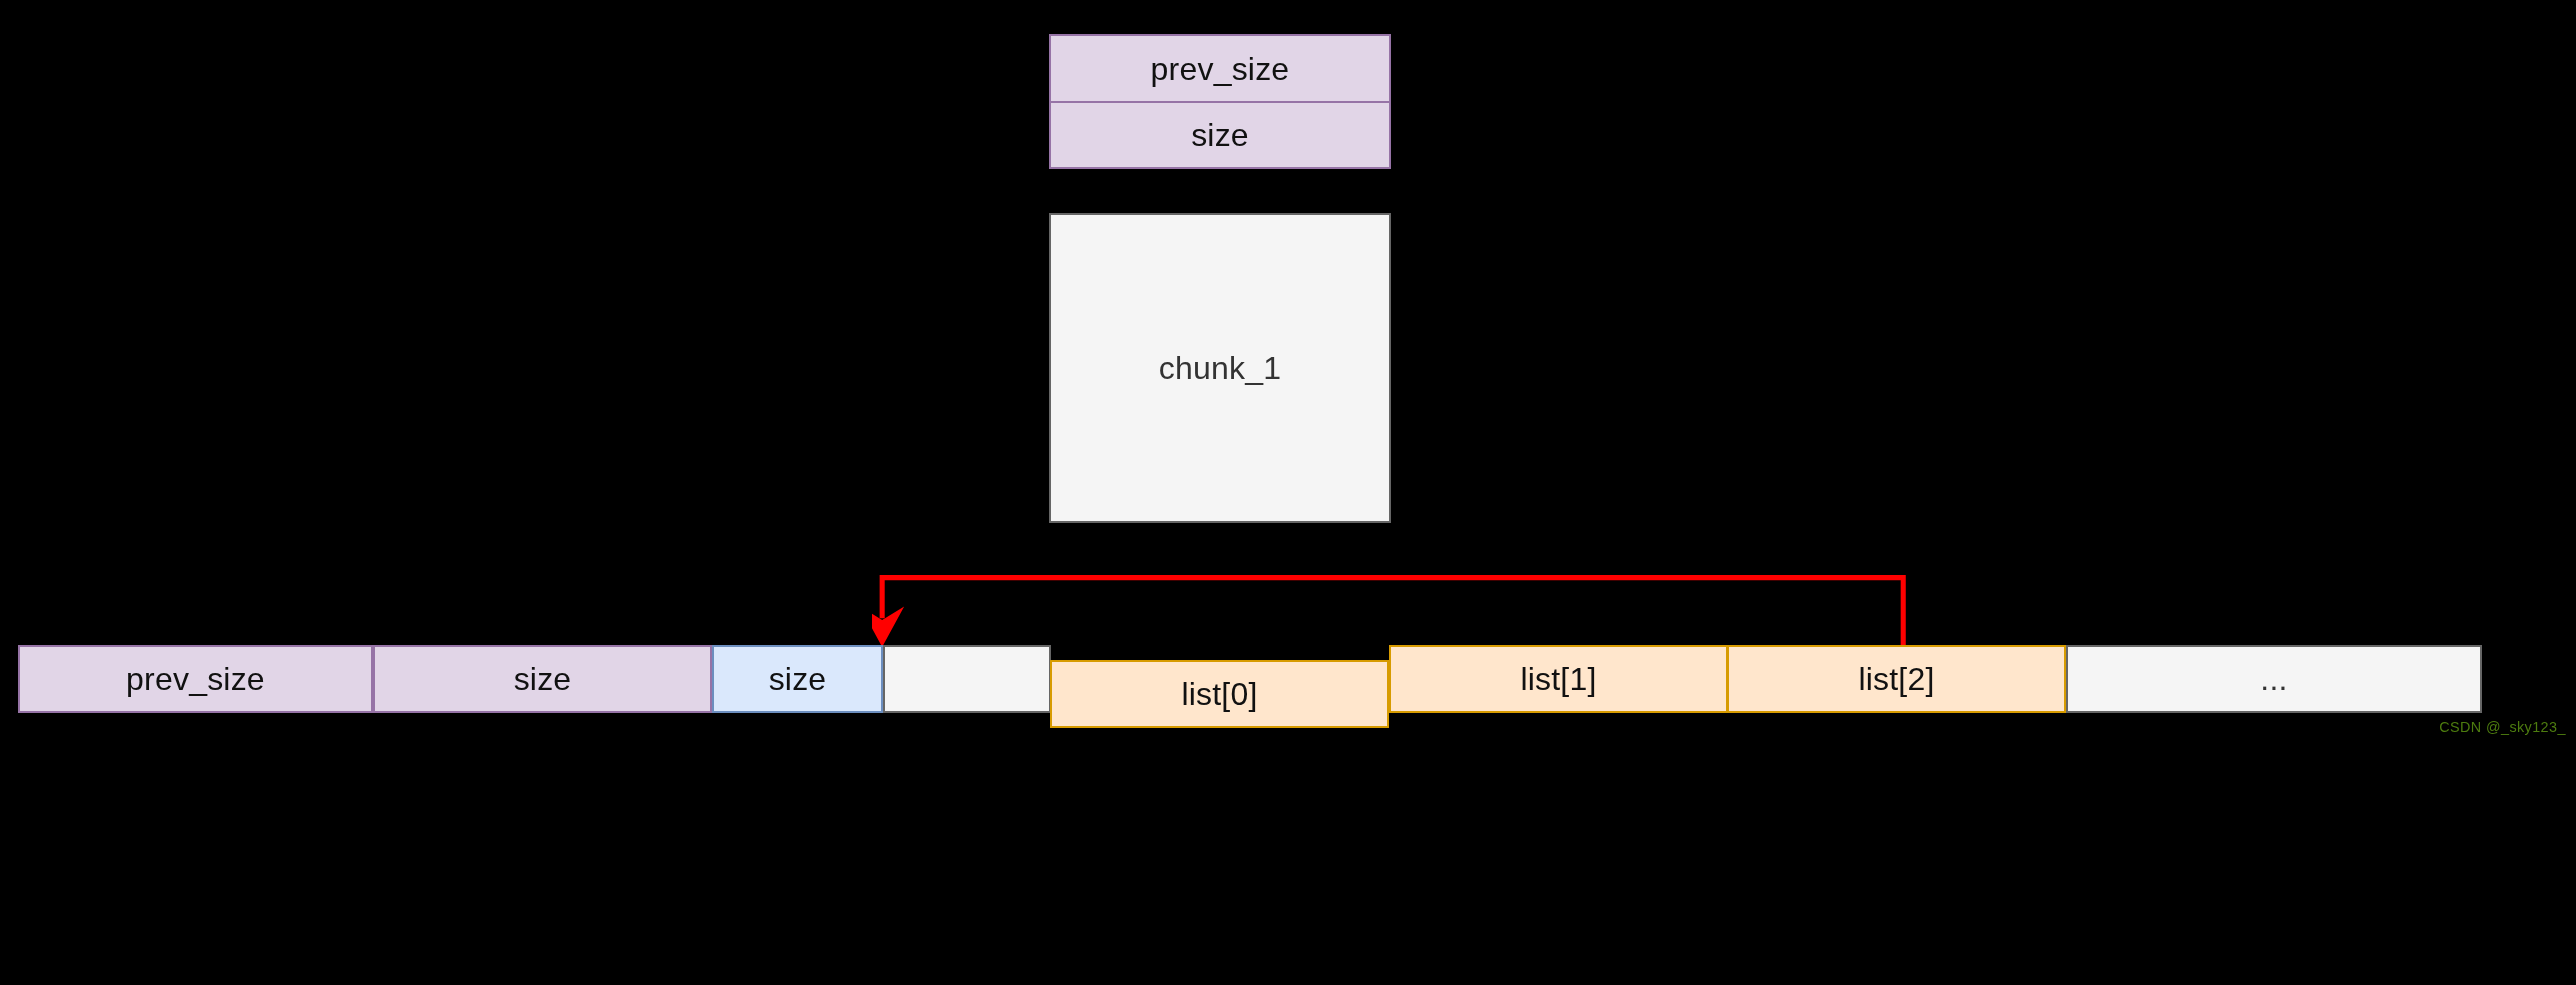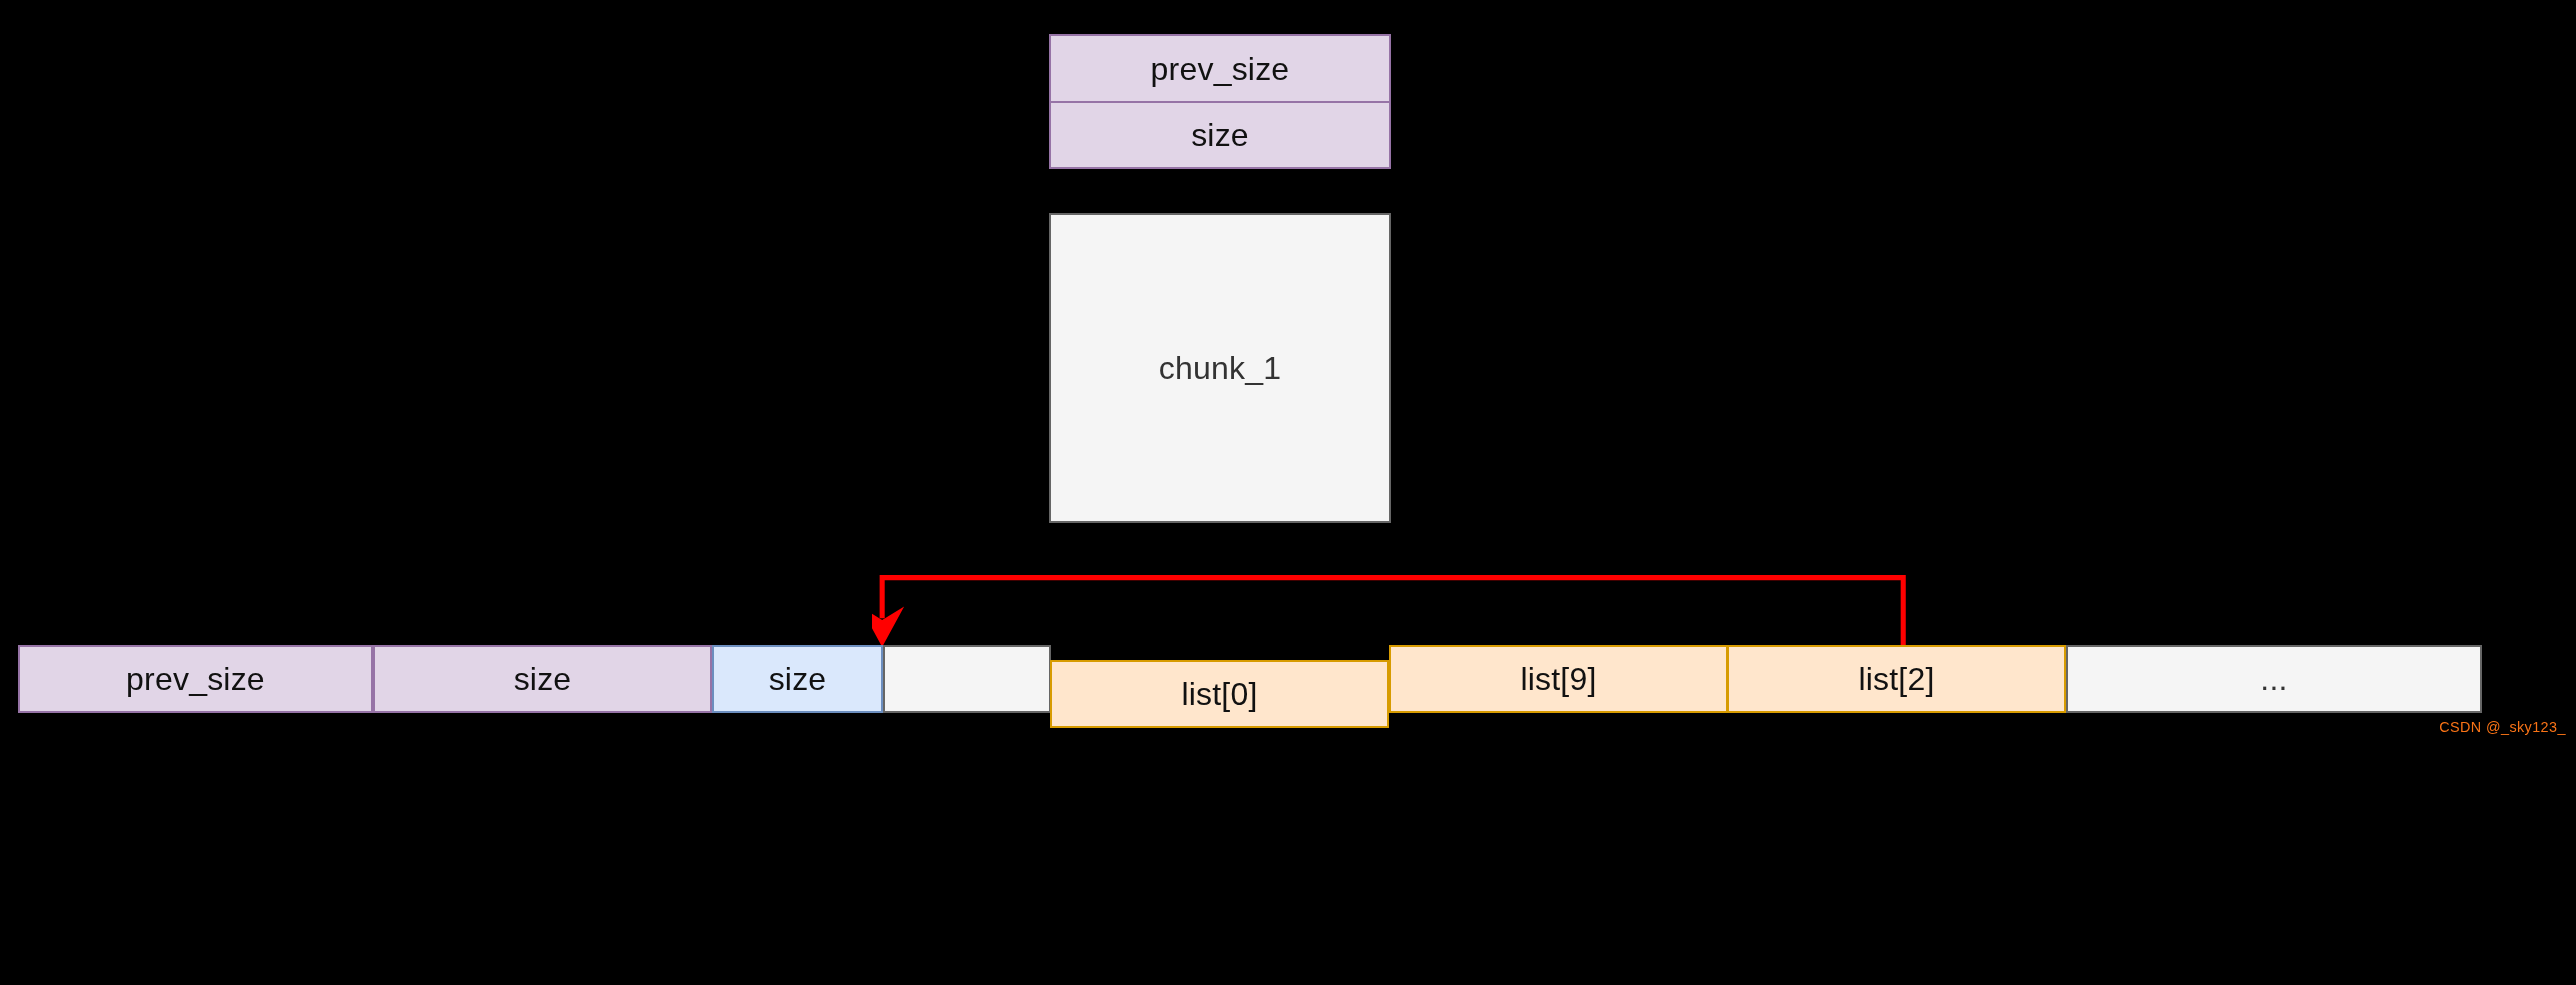--- a/index.html
+++ b/index.html
@@ -105,21 +105,21 @@
     height: 85px;
     pointer-events: none;
   }
 
   
   #watermark {
     position: absolute;
     right: 10.2px;
     bottom: 8.5px;
     font-size: 14.4px;
-    color: #f97316;
+    color: #4d7c0f;
     letter-spacing: 0.4px;
     white-space: nowrap;
   }
 </style>
 </head>
 <body>
 
 <div class="canvas">
 
   <div id="top-chunk">
@@ -163,21 +163,21 @@
 
     <div id="br-gap" class="cell cell--grey">
       <span></span>
     </div>
 
     <div id="br-list0" class="cell cell--orange">
       <span>list[0]</span>
     </div>
 
     <div id="br-list1" class="cell cell--orange">
-      <span>list[9]</span>
+      <span>list[1]</span>
     </div>
 
     <div id="br-list2" class="cell cell--orange">
       <span>list[2]</span>
     </div>
 
     <div id="br-rest" class="cell cell--grey">
       <span>...</span>
     </div>
 

